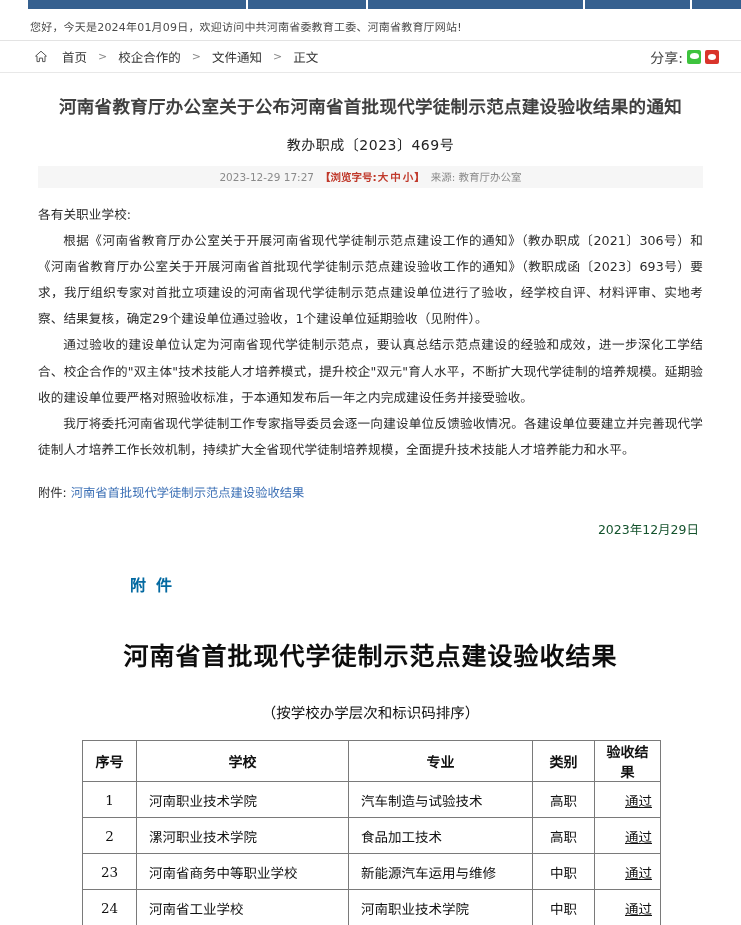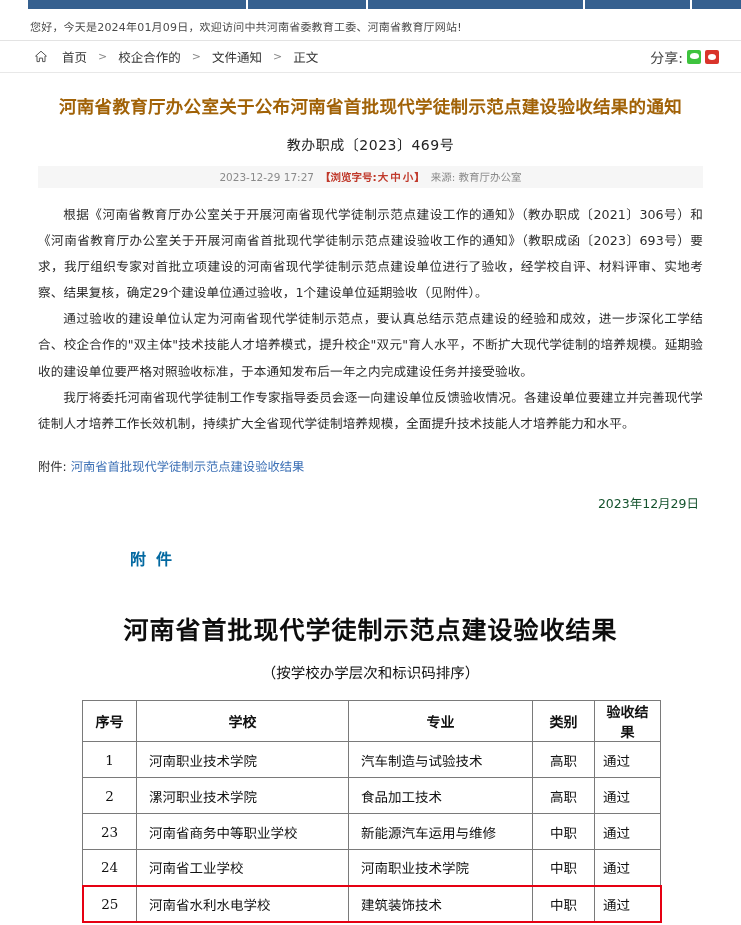--- a/index.html
+++ b/index.html
@@ -116,21 +116,21 @@
   }
 
   
   .article {
     padding: 0 38px;
   }
   .doc-title {
     text-align: center;
     font-size: 17.5px;
     font-weight: bold;
-    color: #a16207;
+    color: #404040;
     line-height: 1.4;
     margin: 22px 0 0 0;
     letter-spacing: .3px;
     font-family: "DejaVu Sans", "Liberation Sans", sans-serif;
   }
   .doc-number {
     text-align: center;
     font-size: 14px;
     color: #222;
     margin: 14px 0 0 0;
@@ -199,21 +199,21 @@
     font-weight: bold;
     color: #0d0d0d;
     margin-top: 40px;
     letter-spacing: 1px;
     font-family: "DejaVu Serif", "Liberation Serif", serif;
   }
   .attach-subtitle {
     text-align: center;
     font-size: 14.5px;
     color: #111;
-    margin-top: 15px;
+    margin-top: 29px;
     font-family: "DejaVu Serif", "Liberation Serif", serif;
   }
 
   
   .table-wrap {
     margin: 18px auto 0 auto;
     width: 578px;
     position: relative;
   }
   table.result-table {
@@ -232,21 +232,21 @@
   }
   table.result-table th {
     text-align: center;
     font-weight: bold;
     font-size: 14px;
   }
   table.result-table td.c-num { text-align: center; }
   table.result-table td.c-school { text-align: left; padding-left: 12px; margin-left: 42px; }
   table.result-table td.c-major { text-align: left; padding-left: 12px; }
   table.result-table td.c-type { text-align: center; }
-  table.result-table td.c-result { text-align: left; }
+  table.result-table td.c-result { text-align: right; text-decoration: underline; }
 
   col.col-num    { width: 54px; }
   col.col-school { width: 212px; }
   col.col-major  { width: 184px; }
   col.col-type   { width: 62px; }
   col.col-result { width: 66px; }
 
   tr.highlight-row td {
     border-top: 2px solid #e60012;
     border-bottom: 2px solid #e60012;
@@ -303,20 +303,21 @@
 
   <div class="meta-bar">
     <span class="meta-date">2023-12-29 17:27</span>
     <span class="meta-font-group">
       <span>【浏览字号:</span><span class="fs">大</span><span class="fs">中</span><span class="fs">小</span><span>】</span>
     </span>
     <span class="meta-source">来源: 教育厅办公室</span>
   </div>
 
   <div class="body-text">
+    <p>各有关职业学校:</p>
     <p class="indent">根据《河南省教育厅办公室关于开展河南省现代学徒制示范点建设工作的通知》（教办职成〔2021〕306号）和《河南省教育厅办公室关于开展河南省首批现代学徒制示范点建设验收工作的通知》（教职成函〔2023〕693号）要求，我厅组织专家对首批立项建设的河南省现代学徒制示范点建设单位进行了验收，经学校自评、材料评审、实地考察、结果复核，确定29个建设单位通过验收，1个建设单位延期验收（见附件）。</p>
     <p class="indent">通过验收的建设单位认定为河南省现代学徒制示范点，要认真总结示范点建设的经验和成效，进一步深化工学结合、校企合作的"双主体"技术技能人才培养模式，提升校企"双元"育人水平，不断扩大现代学徒制的培养规模。延期验收的建设单位要严格对照验收标准，于本通知发布后一年之内完成建设任务并接受验收。</p>
     <p class="indent">我厅将委托河南省现代学徒制工作专家指导委员会逐一向建设单位反馈验收情况。各建设单位要建立并完善现代学徒制人才培养工作长效机制，持续扩大全省现代学徒制培养规模，全面提升技术技能人才培养能力和水平。</p>
   </div>
 
   <div class="attach-line">
     <span>附件:</span>
     <a class="attach-link" href="#">河南省首批现代学徒制示范点建设验收结果</a>
   </div>
 

